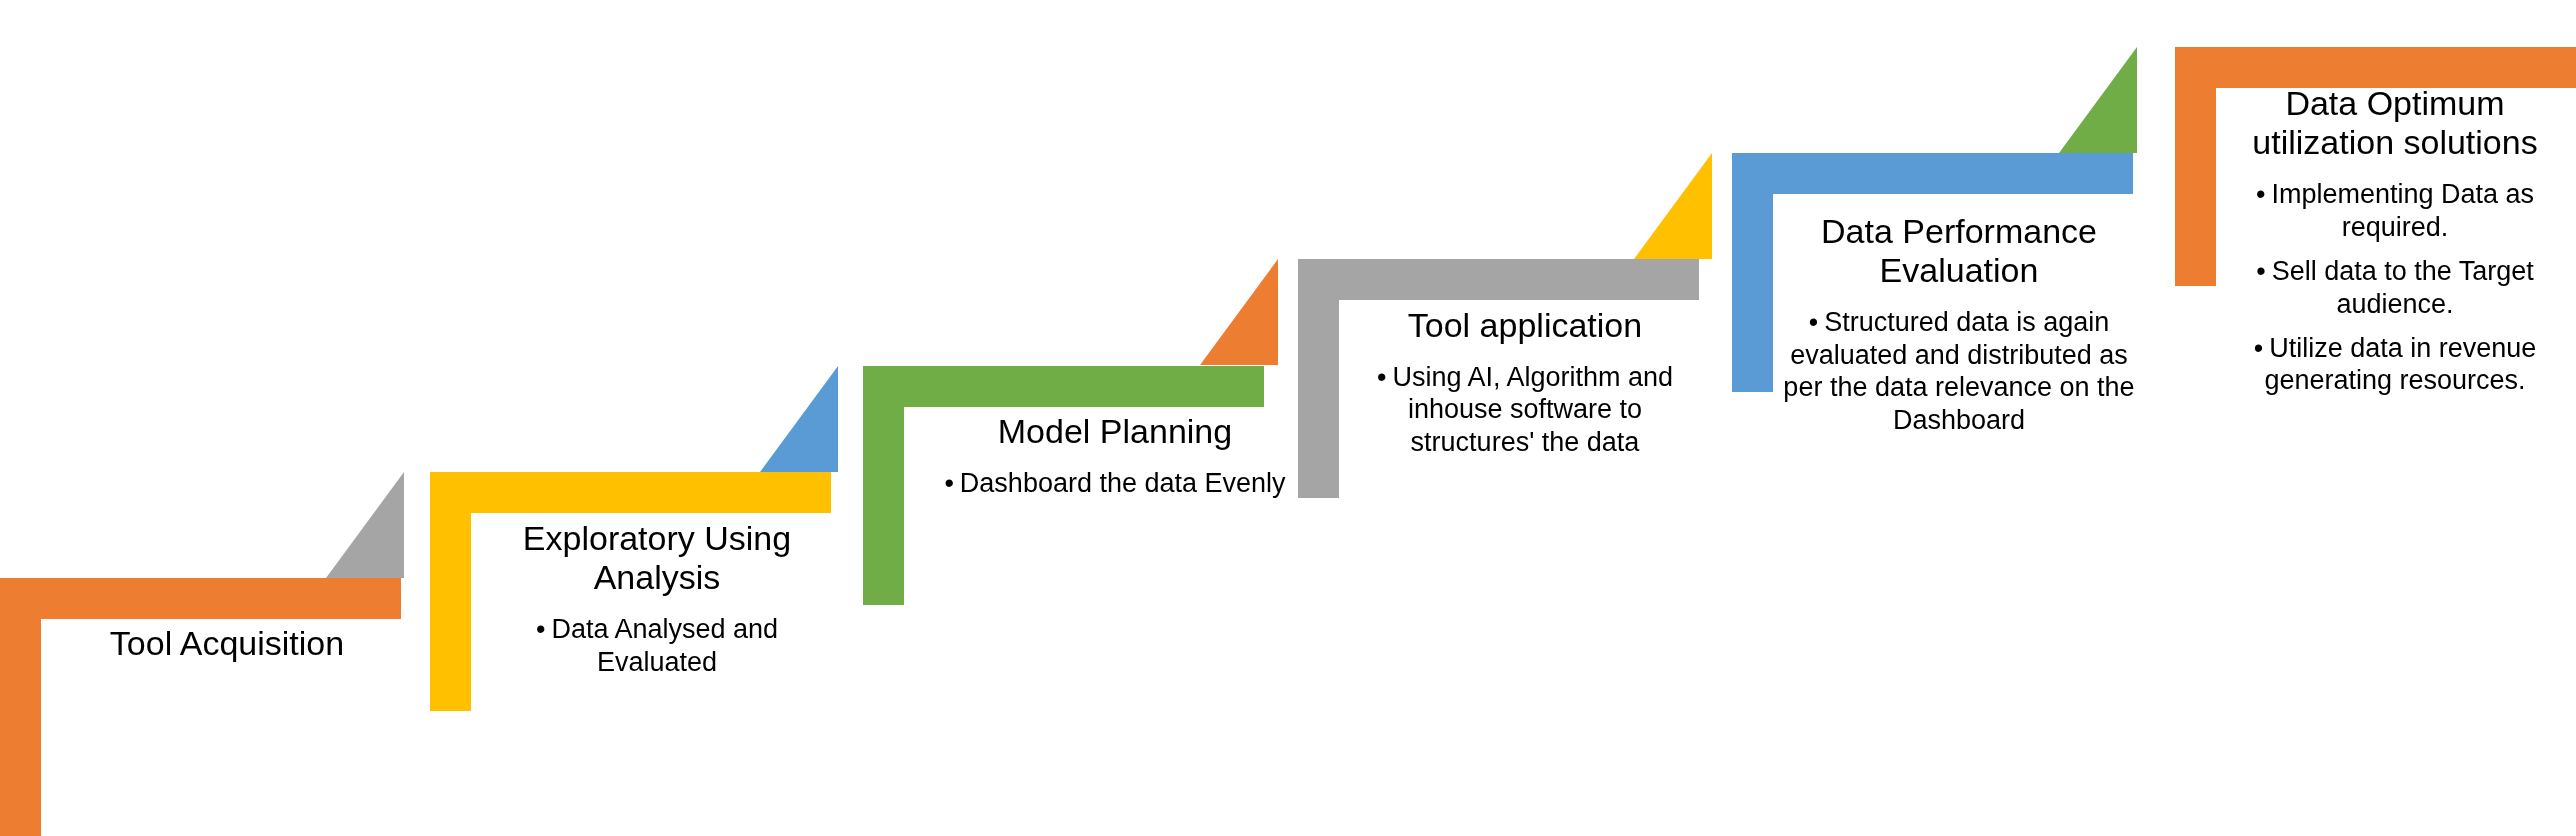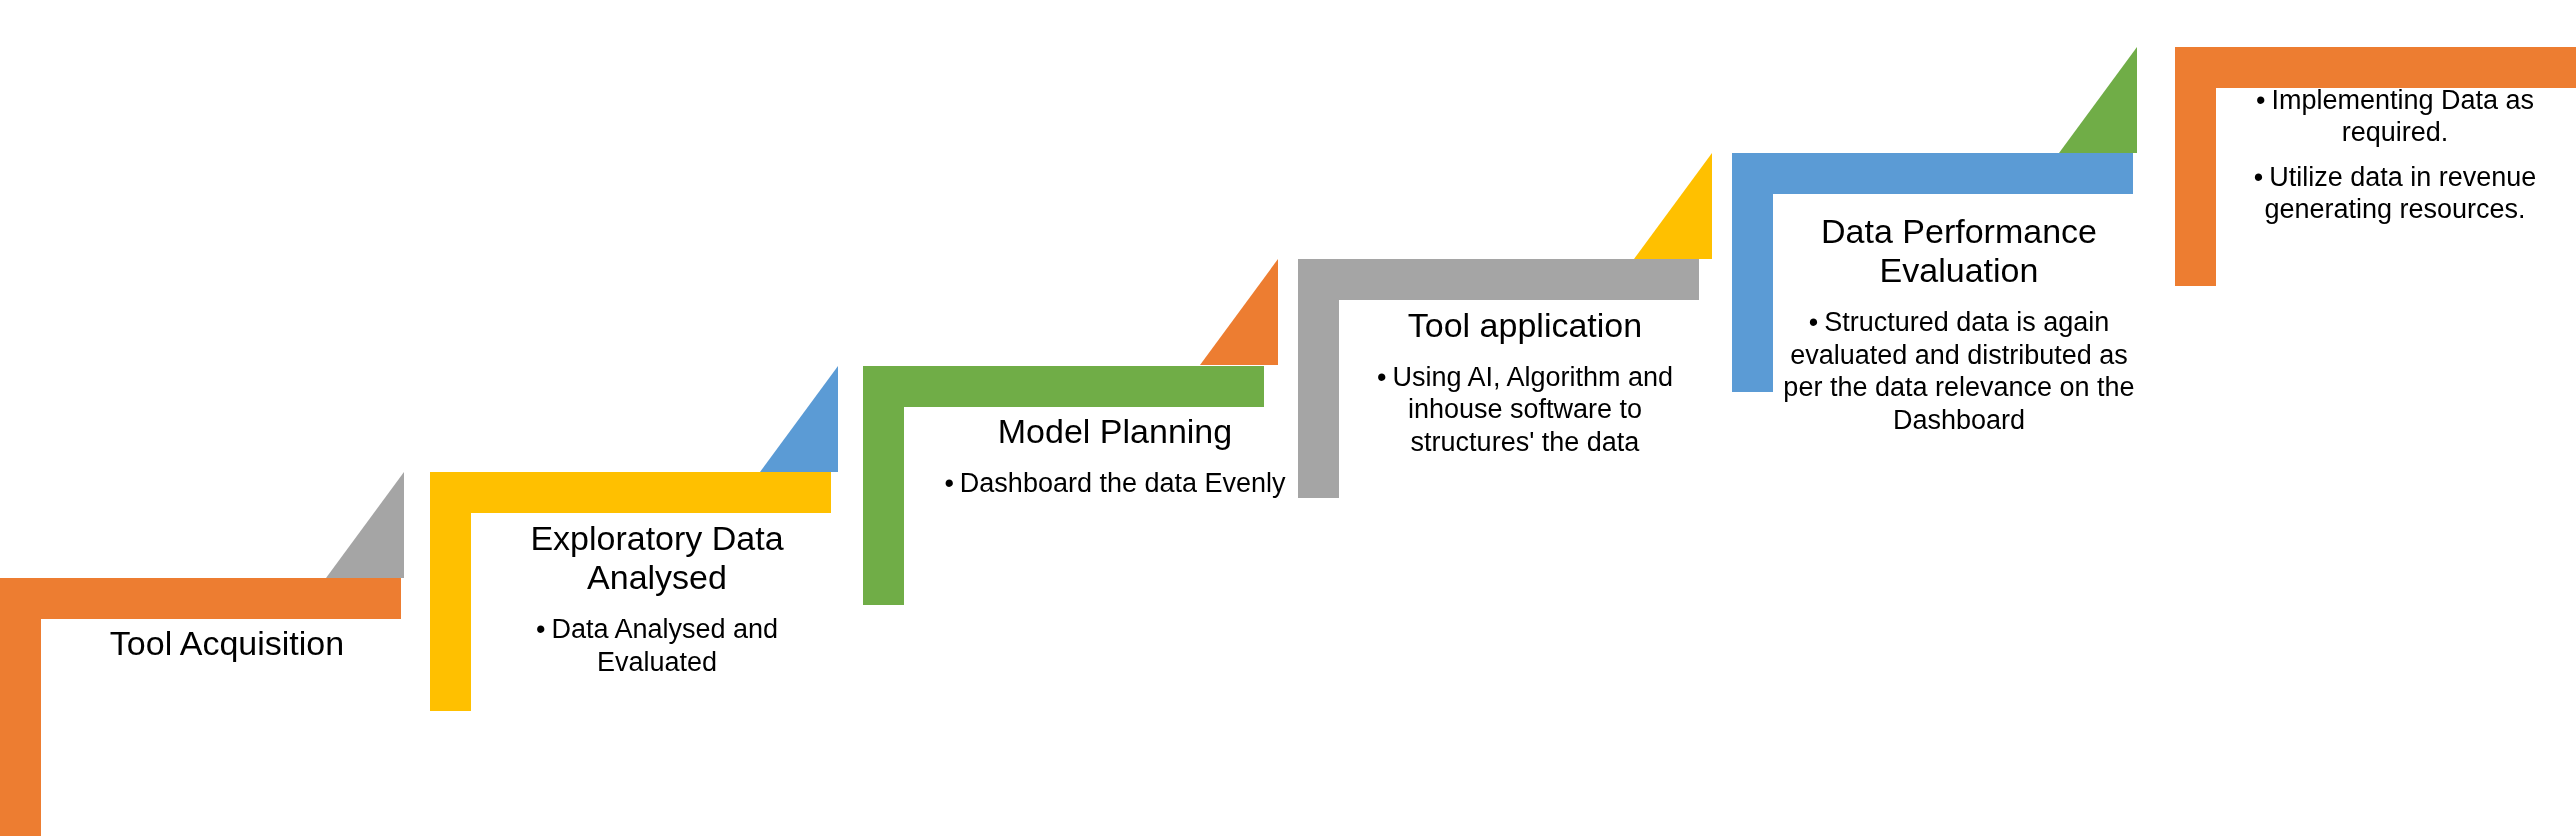--- a/index.html
+++ b/index.html
@@ -102,21 +102,21 @@
     <div class="step-text" style="left:48px; top:624px; width:358px;">
       <div class="step-title">Tool Acquisition</div>
     </div>
   </div>
 
   <div class="step">
     <div class="step-accent-triangle" style="left:326px; top:472px; border-width:0 0 106px 78px; border-left-color:transparent; border-bottom-color:#A5A5A5;"></div>
     <div class="step-top-bar" style="left:430px; top:472px; width:401px; height:41px; background:#FFC000;"></div>
     <div class="step-left-bar" style="left:430px; top:472px; width:41px; height:239px; background:#FFC000;"></div>
     <div class="step-text" style="left:478px; top:519px; width:358px;">
-      <div class="step-title">Exploratory Data Analysed</div>
+      <div class="step-title">Exploratory Using Analysis</div>
       <ul class="step-bullets">
         <li>
           <span class="bullet-dot">•</span><span class="bullet-text">Data Analysed and Evaluated</span>
         </li>
       </ul>
     </div>
   </div>
 
   <div class="step">
     <div class="step-accent-triangle" style="left:760px; top:366px; border-width:0 0 106px 78px; border-left-color:transparent; border-bottom-color:#5B9BD5;"></div>
@@ -158,23 +158,27 @@
         </li>
       </ul>
     </div>
   </div>
 
   <div class="step">
     <div class="step-accent-triangle" style="left:2059px; top:47px; border-width:0 0 106px 78px; border-left-color:transparent; border-bottom-color:#70AD47;"></div>
     <div class="step-top-bar" style="left:2175px; top:47px; width:401px; height:41px; background:#ED7D31;"></div>
     <div class="step-left-bar" style="left:2175px; top:47px; width:41px; height:239px; background:#ED7D31;"></div>
     <div class="step-text" style="left:2222px; top:84px; width:346px;">
+      <div class="step-title">Data Optimum utilization solutions</div>
       <ul class="step-bullets">
         <li>
           <span class="bullet-dot">•</span><span class="bullet-text">Implementing Data as required.</span>
+        </li>
+        <li>
+          <span class="bullet-dot">•</span><span class="bullet-text">Sell data to the Target audience.</span>
         </li>
         <li>
           <span class="bullet-dot">•</span><span class="bullet-text">Utilize data in revenue generating resources.</span>
         </li>
       </ul>
     </div>
   </div>
 
 </div>
 

